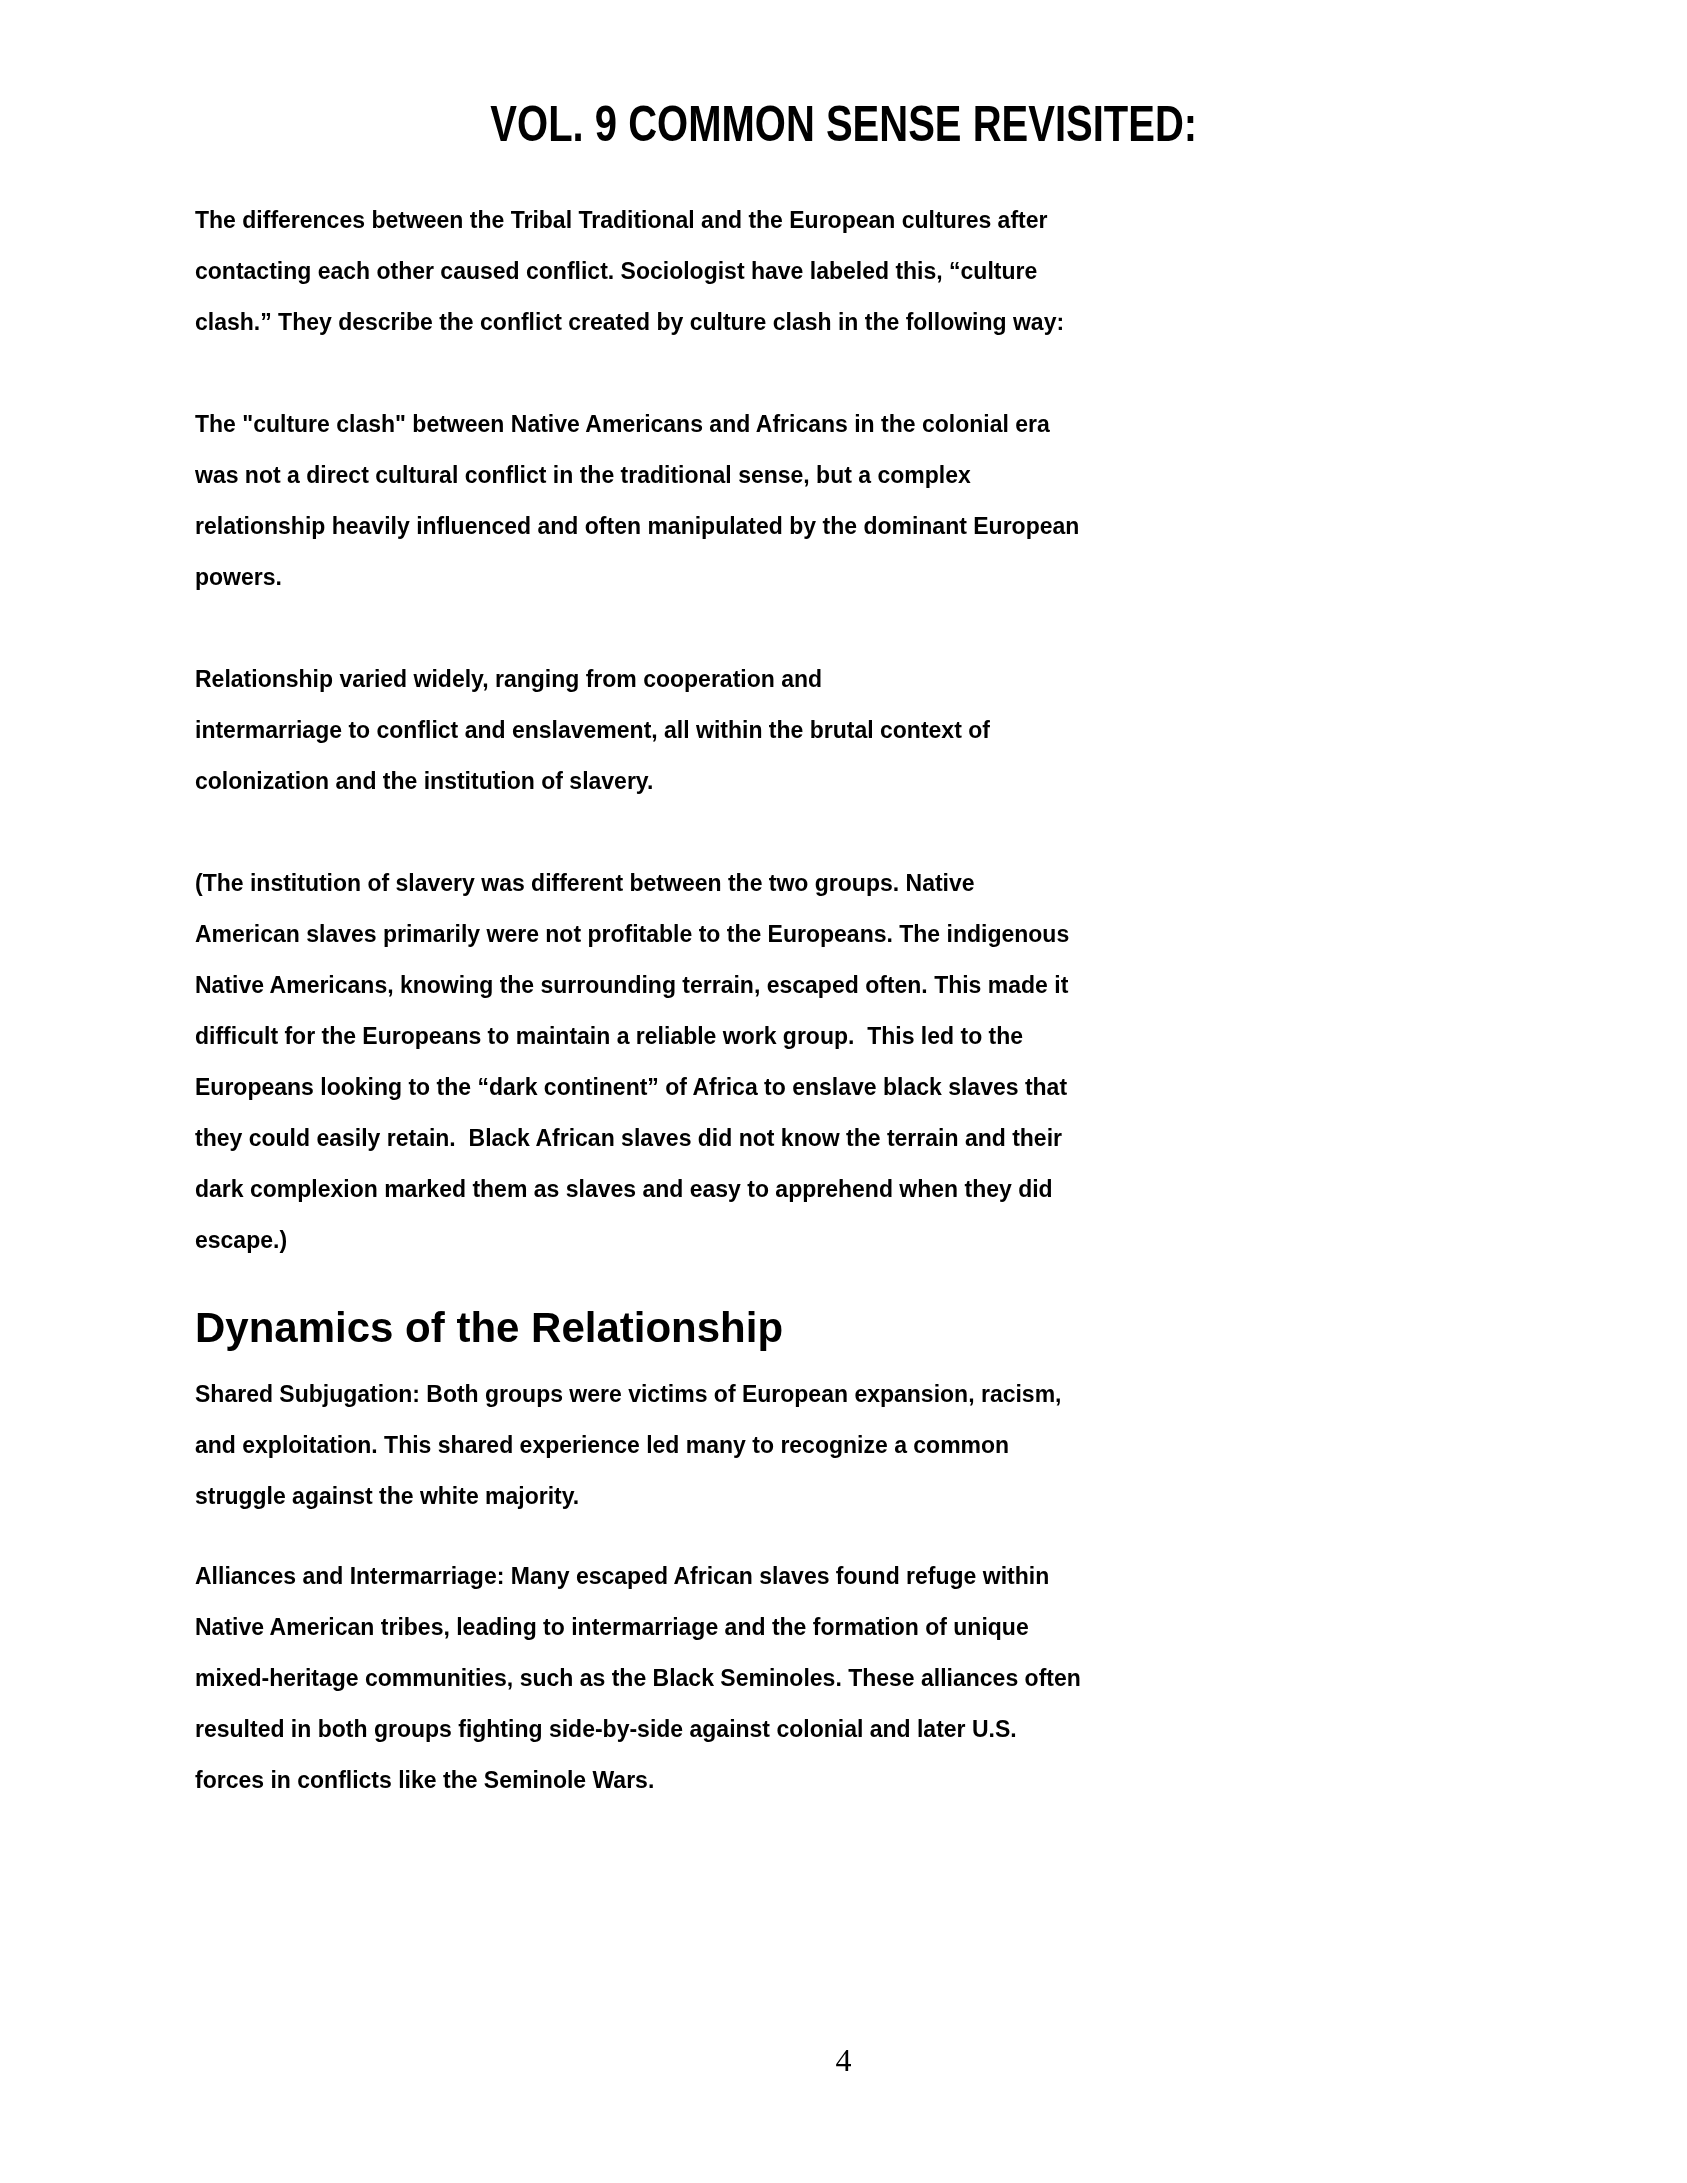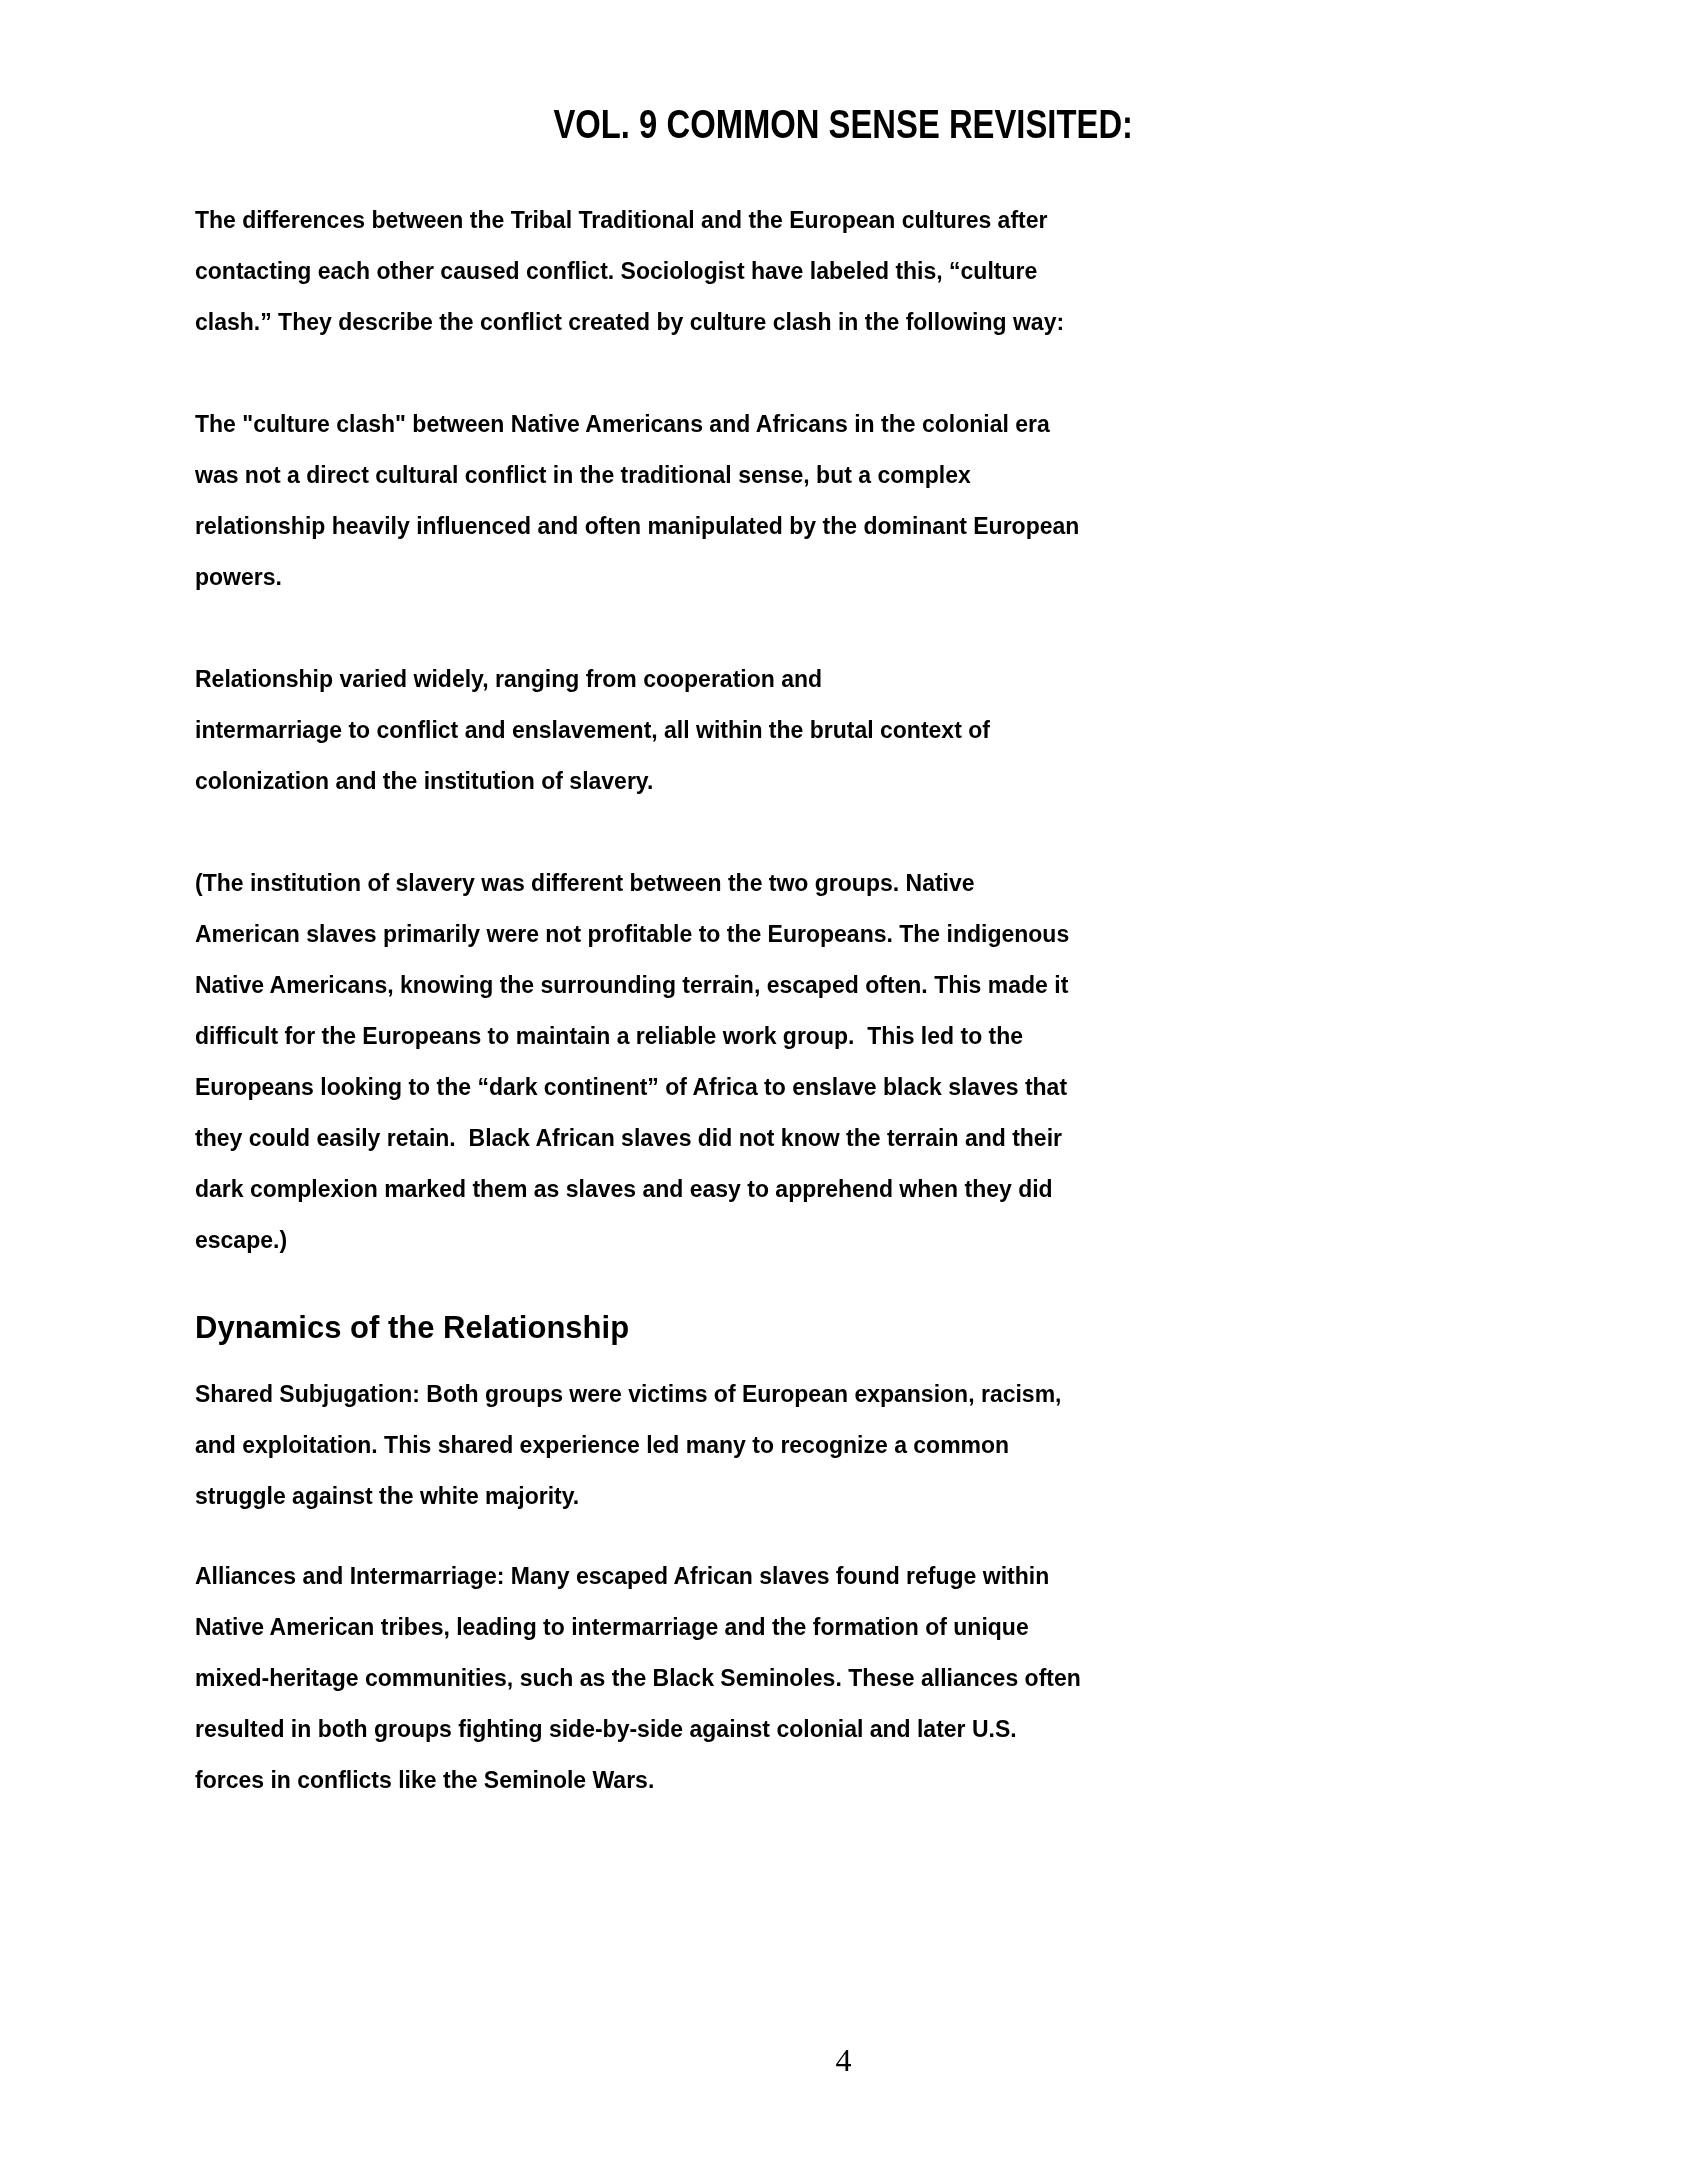--- a/index.html
+++ b/index.html
@@ -18,21 +18,21 @@
     overflow: hidden;
   }
   .content {
     padding: 101px 195px 0 195px;
   }
 
   
   .title {
     text-align: center;
     font-weight: 700;
-    font-size: 41px;
+    font-size: 50px;
     line-height: 46px;
   }
   .title-line { height: 46px; }
   .squeeze {
     display: inline-block;
     transform: scaleX(0.80);
     transform-origin: 50% 50%;
     white-space: pre;
   }
 
@@ -44,21 +44,21 @@
     line-height: 51px;
     margin: 0;
     white-space: pre;          
   }
   .para.gap-large { margin-top: 51px; }
   .para.gap-small { margin-top: 29px; }
   .para.gap-none  { margin-top: 13px;  }
 
   .section-heading {
     font-weight: 700;
-    font-size: 31px;
+    font-size: 42px;
     line-height: 56px;
     margin: 34px 0 0 0;
     white-space: pre;
   }
 
   .page-footer {
     position: absolute;
     left: 0;
     right: 0;
     top: 2044px;

